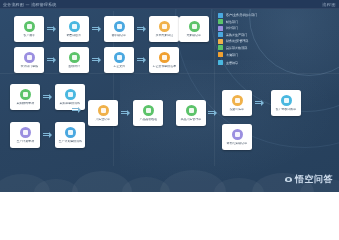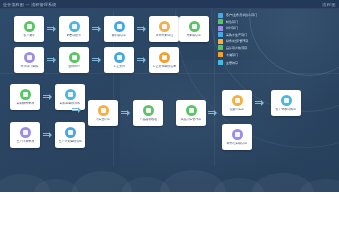--- a/index.html
+++ b/index.html
@@ -395,14 +395,18 @@
     <div class="mt m1"></div>
       <div class="mt m2"></div>
       <div class="mt m3"></div>
       <div class="mt m4"></div>
     <div class="mt m5"></div>
       <div class="mt m6"></div>
       <div class="mt m7"></div>
       <div class="mt m8"></div>
   </div>
 
+  <div class="watermark">
+    <span class="wm-logo"></span>
+    <span class="wm-text">悟空问答</span>
+  </div>
 
 </div>
 
 </body></html>

